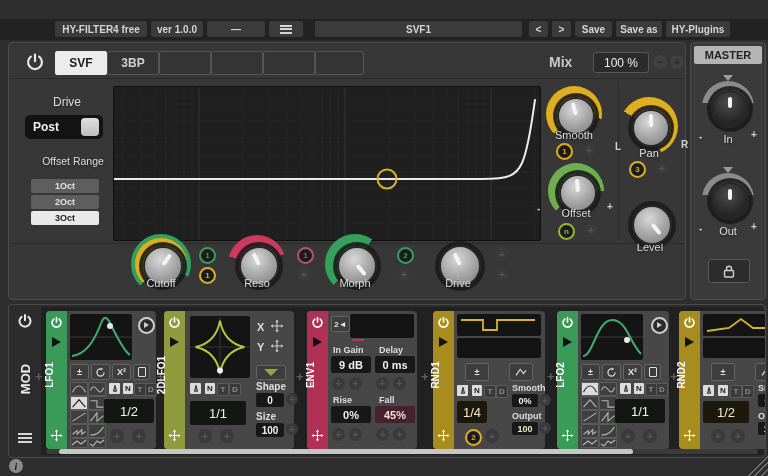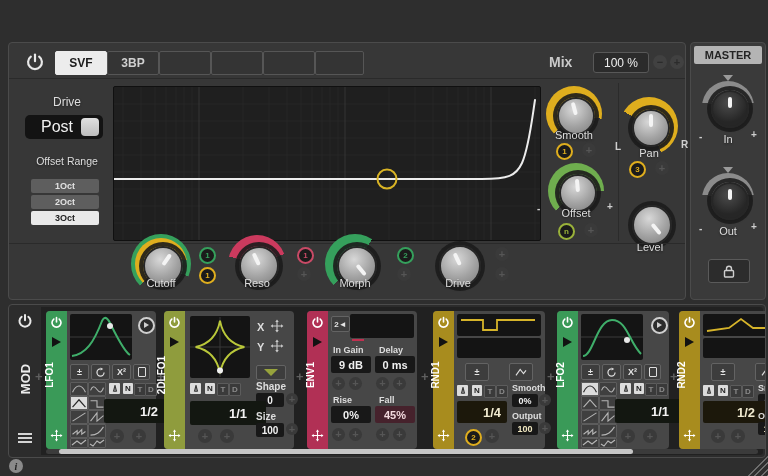--- a/index.html
+++ b/index.html
@@ -69,22 +69,22 @@
   .ibtn{position:absolute;height:14px;background:#3d3d3d;border:1px solid #636363;border-radius:2px;color:#e5e5e5;
         font-size:9px;font-weight:bold;display:flex;align-items:center;justify-content:center;}
   .cell{position:absolute;width:16px;height:12px;background:#3f3f3f;border:1px solid #5c5c5c;border-radius:1px;}
   .cell.on{background:#dcdcdc;}
   .ntd{position:absolute;width:10px;height:11px;border-radius:1px;font-size:8px;font-weight:bold;
        display:flex;align-items:center;justify-content:center;}
   .ntd.on{background:#dcdcdc;color:#222;}
   .ntd.off{background:#3a3a3a;color:#8a8a8a;border:1px solid #5c5c5c;}
   .bellb{position:absolute;width:11px;height:11px;background:#dcdcdc;border-radius:1px;
          display:flex;align-items:center;justify-content:center;}
-  .ratebox{position:absolute;background:#131711;border-radius:2px;color:#f2f2f2;font-size:13px;font-weight:bold;
-           display:flex;align-items:center;justify-content:center;padding-left:20px;}
+  .ratebox{position:absolute;background:#131711;border-radius:2px;color:#f2f2f2;font-size:13px;font-weight:normal;
+           display:flex;align-items:center;justify-content:center;}
   .ratebox.yl{background:#1c180b;color:#f0ead0;}
   .mlab{position:absolute;font-size:9px;font-weight:bold;color:#ddd;}
   .mval{position:absolute;background:#181818;border-radius:2px;color:#f0f0f0;font-size:10px;font-weight:bold;
         display:flex;align-items:center;justify-content:center;}
   .mval.hl{background:#46222c;color:#f3dade;}
   .cplay{position:absolute;width:13px;height:13px;border:2px solid #cfcfcf;border-radius:50%;background:#2c2c2c;}
   .cplay i{position:absolute;left:4px;top:3px;width:0;height:0;border-top:3.5px solid transparent;
            border-bottom:3.5px solid transparent;border-left:5px solid #cfcfcf;}
   .gapplus{position:absolute;color:#5f5f5f;font-size:13px;font-weight:bold;}
   .scrtrack{position:absolute;height:5px;background:#3b3b3b;border-radius:3px;}
@@ -93,20 +93,38 @@
         background:repeating-linear-gradient(135deg,transparent 0 3px,#6e6e6e 3px 4.5px);
         clip-path:polygon(100% 0,100% 100%,0 100%);}
   svg{display:block;}
 </style>
 </head>
 <body>
 
 <div id="app">
 
 
+  <div class="toolbar">
+    <div class="tbtn" style="left:55px;width:92px">HY-FILTER4 free</div>
+    <div class="tbtn" style="left:151px;width:52px">ver 1.0.0</div>
+    <div class="tbtn" style="left:207px;width:58px">—</div>
+    <div class="tbtn hamb" style="left:269px;width:34px">
+        <i>
+          <span></span>
+          <span></span>
+          <span></span>
+        </i>
+      </div>
+    <div class="tbtn" style="left:315px;width:207px">SVF1</div>
+    <div class="tbtn" style="left:529px;width:19px">&lt;</div>
+    <div class="tbtn" style="left:552px;width:19px">&gt;</div>
+    <div class="tbtn" style="left:575px;width:37px">Save</div>
+    <div class="tbtn" style="left:616px;width:46px">Save as</div>
+    <div class="tbtn" style="left:666px;width:64px">HY-Plugins</div>
+  </div>
 
   <div class="panel" style="left:8px;top:42px;width:676px;height:256px">
 
     <svg class="abs" style="left:16px;top:9px" width="20" height="20" viewBox="0 0 24 24" fill="none" stroke="#e8e8e8" stroke-width="2.6" stroke-linecap="round">
       <path d="M12 3v8"></path>
         <path d="M7 5.6a8.3 8.3 0 1 0 10 0"></path>
     </svg>
     <div class="tab on" style="left:46px;width:50px">SVF</div>
     <div class="tab" style="left:98px;width:50px">3BP</div>
     <div class="tab" style="left:150px;width:50px"></div>
@@ -114,24 +132,24 @@
     <div class="tab" style="left:254px;width:50px"></div>
     <div class="tab" style="left:306px;width:47px"></div>
     <div class="abs" style="left:540px;top:11px;font-size:14px;font-weight:bold;color:#c9c9c9">Mix</div>
     <div class="valbox abs" style="left:584px;top:9px;width:54px;height:19px;font-size:12px">100 %</div>
     <div class="rb" style="left:644px;top:12px">−</div>
     <div class="rb" style="left:661px;top:12px">+</div>
     <div class="abs" style="left:0;top:35px;width:676px;height:1px;background:#2a2a2a"></div>
 
     <div class="klabel" style="left:14px;top:52px;width:88px;font-size:12px">Drive</div>
     <div class="toggle" style="left:16px;top:72px;width:78px;height:24px">
-      <span style="margin-left:16px;font-size:16px;font-weight:normal;color:#f0f0f0">Post</span>
+      <span style="margin-left:8px;font-size:12px;font-weight:bold;color:#f0f0f0">Post</span>
       <span class="tknob"></span>
     </div>
-    <div class="klabel" style="left:6px;top:112px;width:104px;font-size:10.5px">Offset Range</div>
+    <div class="klabel" style="left:12px;top:112px;width:104px;font-size:10.5px">Offset Range</div>
     <div class="optbtn" style="top:136px">1Oct</div>
     <div class="optbtn" style="top:152px">2Oct</div>
     <div class="optbtn on" style="top:168px">3Oct</div>
 
     <div class="abs" style="left:104px;top:43px;width:426px;height:153px;background:#1f1f1f;border:1px solid #101010;border-radius:2px">
       <svg width="426" height="153" viewBox="0 0 426 153">
         <g stroke="#262626" stroke-width="1">
           <path d="M0 17H426M0 34H426M0 51H426M0 68H426M0 85H426M0 102H426M0 119H426M0 136H426"></path>
           <path d="M9 0V153M27 0V153M41 0V153M52 0V153M62 0V153M70 0V153M78 0V153
                    M129 0V153M155 0V153M173 0V153M187 0V153M198 0V153M208 0V153M216 0V153M224 0V153

